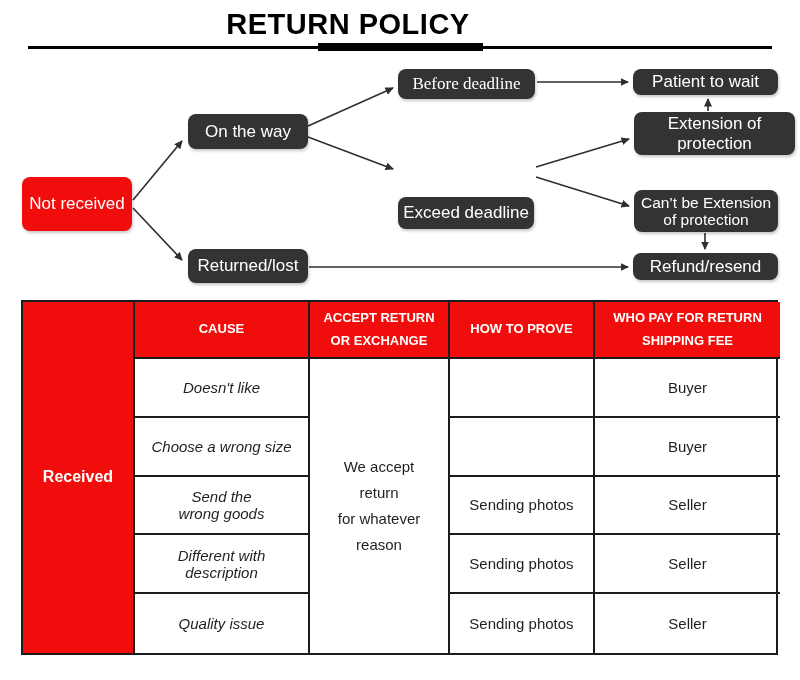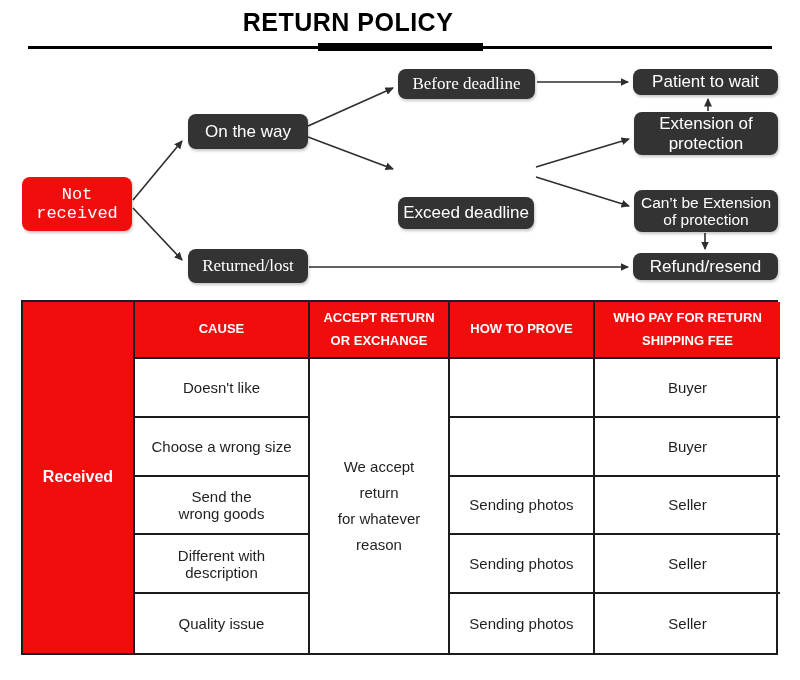--- a/index.html
+++ b/index.html
@@ -13,39 +13,39 @@
   *{margin:0;padding:0;box-sizing:border-box;}
   html,body{background:#ffffff;}
   body{
     width:800px;height:680px;position:relative;overflow:hidden;
     font-family:"Liberation Sans","DejaVu Sans",sans-serif;
     color:var(--text_dark);
   }
   
   .page-title{
     position:absolute;left:0;top:8px;width:696px;text-align:center;
-    font-size:25px;font-weight:700;letter-spacing:.5px;color:#000;
+    font-size:29px;font-weight:700;letter-spacing:.5px;color:#000;
   }
   .rule-thin{position:absolute;left:28px;top:46px;width:744px;height:3px;background:#000;}
   .rule-thick{position:absolute;left:318px;top:43px;width:165px;height:8px;background:#000;}
   
   .flow-node{
     position:absolute;display:flex;align-items:center;justify-content:center;
     text-align:center;color:var(--text_light);background:var(--node_dark);
     border-radius:8px;font-size:17px;line-height:1.12;
     box-shadow:1px 2px 3px rgba(0,0,0,.22);
   }
-  .flow-node.red{background:var(--red);font-family:Liberation Mono, monospace;}
+  .flow-node.red{background:var(--red);}
   .n-not-received{left:22px;top:177px;width:110px;height:54px;}
   .n-on-the-way{left:188px;top:114px;width:120px;height:35px;}
-  .n-returned-lost{left:188px;top:249px;width:120px;height:34px;font-family:Liberation Serif, serif;}
+  .n-returned-lost{left:188px;top:249px;width:120px;height:34px;}
   .n-before-deadline{left:398px;top:69px;width:137px;height:30px;font-family:Liberation Serif, serif;}
   .n-exceed-deadline{left:398px;top:157px;width:136px;height:32px;margin-top:40px;}
   .n-patient-to-wait{left:633px;top:69px;width:145px;height:26px;}
-  .n-extension{left:634px;top:112px;width:144px;height:43px;padding:0 14px;text-align:center;}
+  .n-extension{left:634px;top:112px;width:161px;height:43px;padding:0 14px;text-align:center;}
   .n-cant-extension{left:634px;top:190px;width:144px;height:42px;font-size:15.5px;padding:0 4px;}
   .n-refund-resend{left:633px;top:253px;width:145px;height:27px;}
   svg.arrows{position:absolute;left:0;top:0;pointer-events:none;}
   svg.arrows line{stroke:var(--arrow);stroke-width:1.6;}
   svg.arrows .ah{fill:var(--arrow);}
   
   .policy-table{
     position:absolute;left:21px;top:300px;width:757px;height:355px;
     display:grid;
     grid-template-columns:112px 175px 140px 145px 185px;
@@ -60,21 +60,21 @@
     border-bottom:2px solid var(--border);
   }
   .cell.no-b{border-bottom:none;}
   .cell.no-r{border-right:none;}
   .hdr{background:var(--red);color:var(--text_light);font-weight:700;font-size:13px;line-height:1.75;}
   .received-cell{
     grid-column:1;grid-row:1 / 7;background:var(--red);color:var(--text_light);
     font-weight:700;font-size:16px;border-bottom:none;
   }
   .accept-cell{grid-column:3;grid-row:2 / 7;line-height:1.72;border-bottom:none;}
-  .c2{grid-column:2;} .c4{grid-column:4;} .c5{grid-column:5;}
+  .c2{grid-column:2;font-style:italic;} .c4{grid-column:4;} .c5{grid-column:5;}
 </style>
 </head>
 <body>
 
 <div class="page-title">RETURN POLICY</div>
 <div class="rule-thin"></div>
 <div class="rule-thick"></div>
 
 <svg class="arrows" width="800" height="300" viewBox="0 0 800 300">
   <defs>

